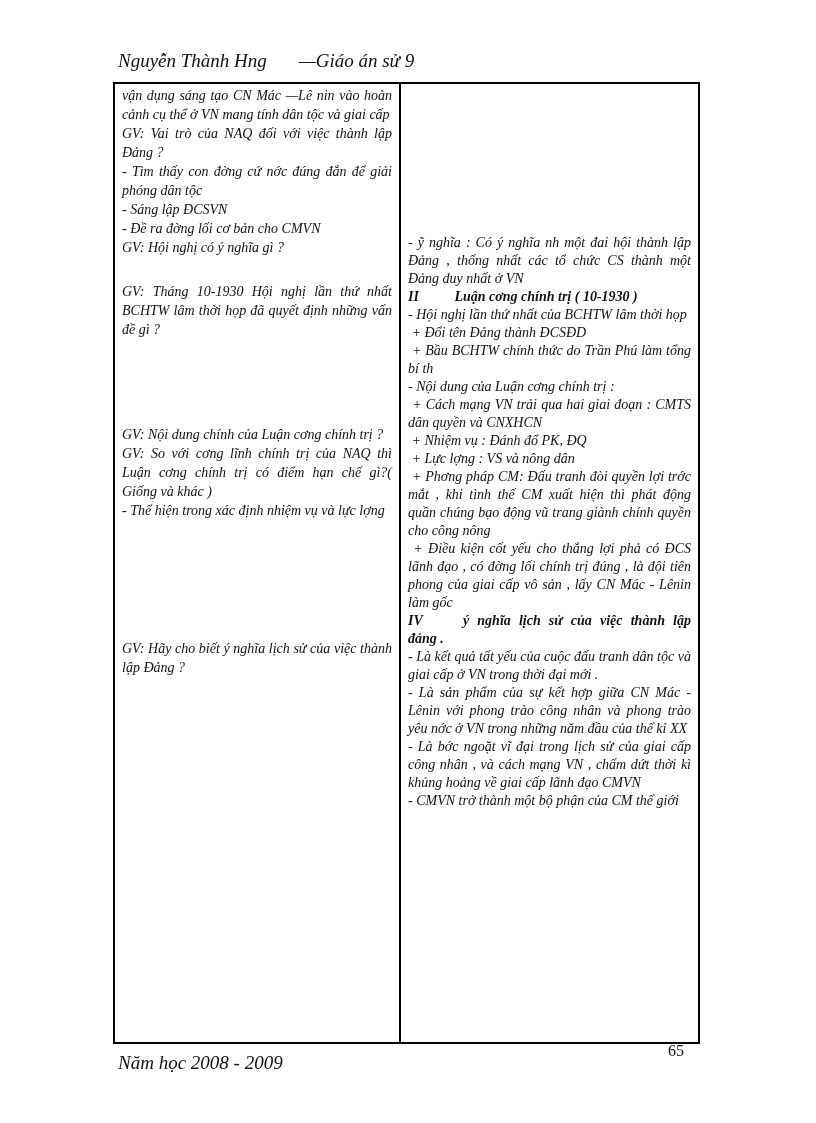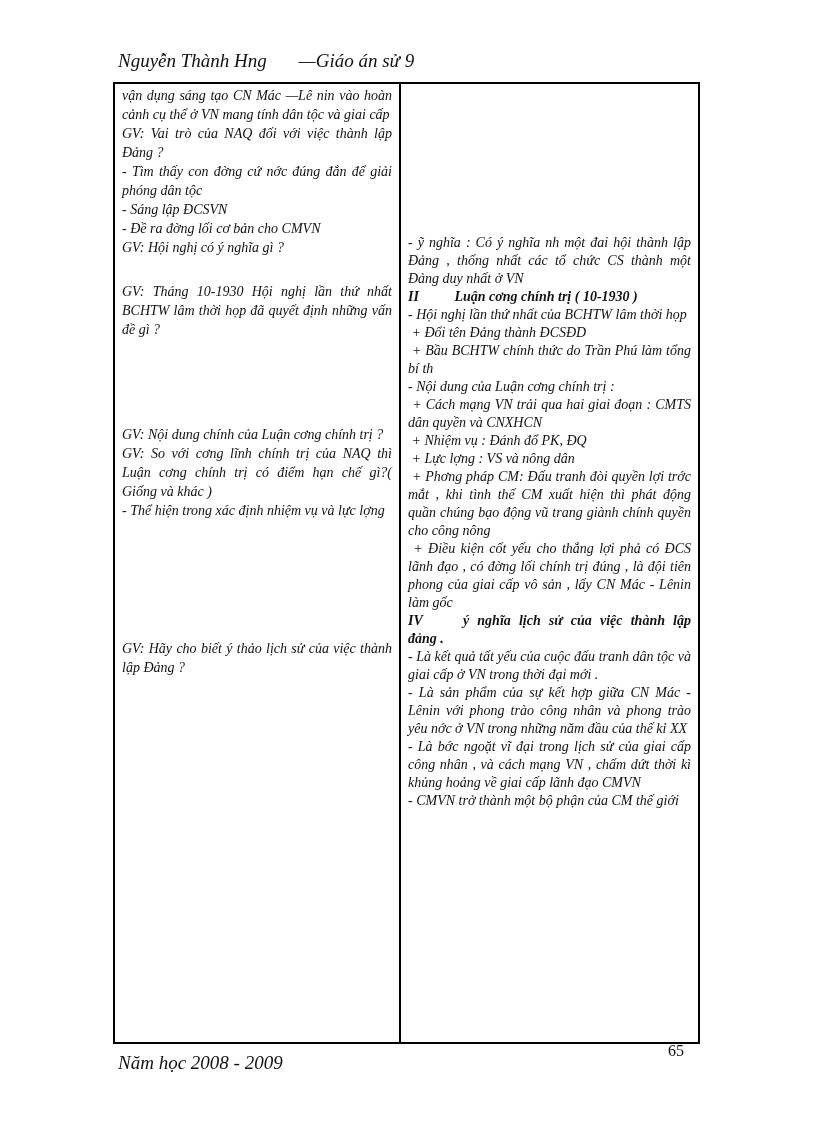--- a/index.html
+++ b/index.html
@@ -80,21 +80,21 @@
     <p class="para">vận dụng sáng tạo CN Mác —Lê nin vào hoàn cảnh cụ thể ở VN mang tính dân tộc và giai cấp</p>
     <p class="para">GV: Vai trò của NAQ đối với việc thành lập Đảng ?</p>
     <p class="para">- Tìm thấy con đờng cứ nớc đúng đắn để giải phóng dân tộc</p>
     <p class="para">- Sáng lập ĐCSVN</p>
     <p class="para">- Đề ra đờng lối cơ bản cho CMVN</p>
     <p class="para">GV: Hội nghị có ý nghĩa gì ?</p>
     <p class="para gap-a">GV: Tháng 10-1930 Hội nghị lần thứ nhất BCHTW lâm thời họp đã quyết định những vấn đề gì ?</p>
     <p class="para gap-b">GV: Nội dung chính của Luận cơng chính trị ?</p>
     <p class="para">GV: So với cơng lĩnh chính trị của NAQ thì Luận cơng chính trị có điểm hạn chế gì?( Giống và khác )</p>
     <p class="para">- Thể hiện trong xác định nhiệm vụ và lực lợng</p>
-    <p class="para gap-c">GV: Hãy cho biết ý thảo lịch sử của việc thành lập Đảng ?</p>
+    <p class="para gap-c">GV: Hãy cho biết ý nghĩa lịch sử của việc thành lập Đảng ?</p>
   </div>
 
   <div class="cell cell-right">
     <p class="para right-start">- ỹ nghĩa : Có ý nghĩa nh một đai hội thành lập Đảng , thống nhất các tổ chức CS thành một Đảng duy nhất ở VN</p>
     <p class="para heading"><span>II</span><span class="underline">&nbsp;Luận cơng chính trị ( 10-1930</span><span>&nbsp;)</span></p>
     <p class="para">- Hội nghị lần thứ nhất của BCHTW lâm thời họp</p>
     <p class="para">&nbsp;+ Đổi tên Đảng thành ĐCSĐD</p>
     <p class="para">&nbsp;+ Bầu BCHTW chính thức do Trần Phú làm tổng bí th</p>
     <p class="para">- Nội dung của Luận cơng chính trị :</p>
     <p class="para">&nbsp;+ Cách mạng VN trải qua hai giai đoạn : CMTS dân quyền và CNXHCN</p>

